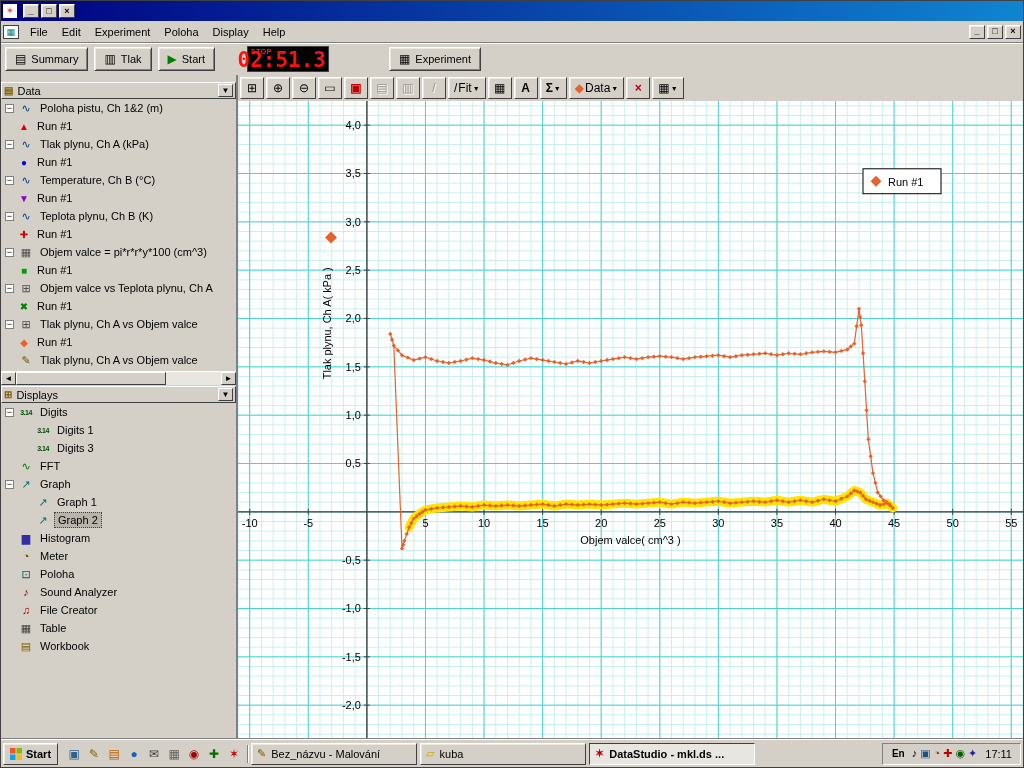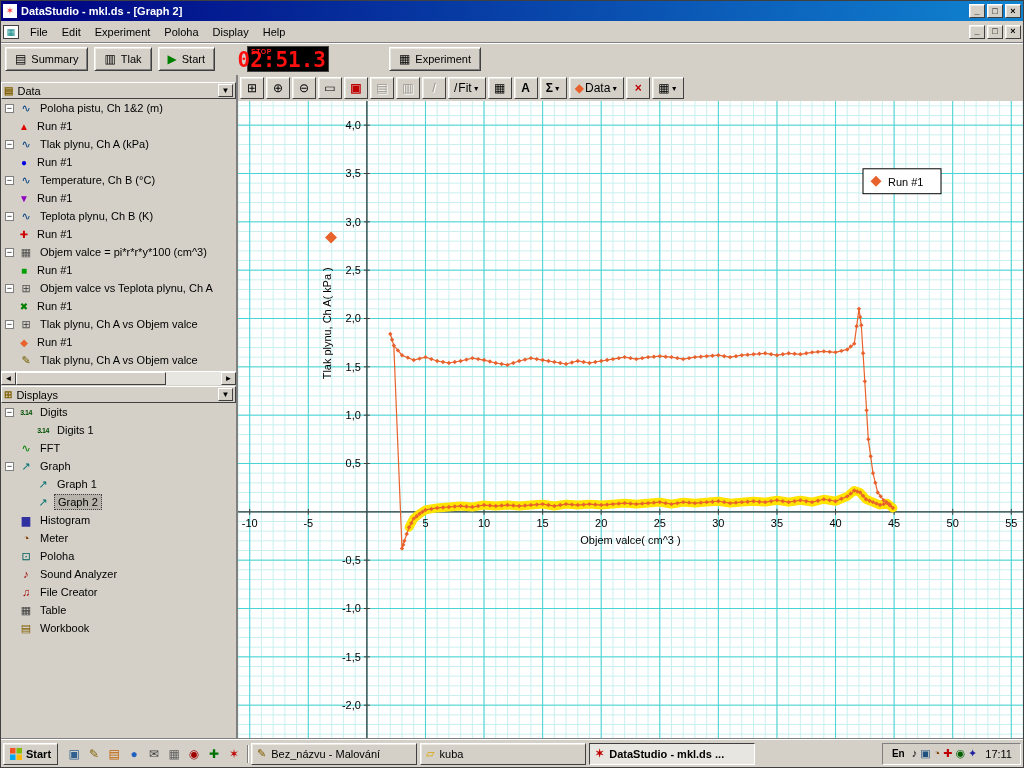--- a/index.html
+++ b/index.html
@@ -78,21 +78,20 @@
   .tray-icon { font-size:11px; }
   .clock { padding-left:4px; }
 </style>
 </head>
 <body>
 
 <div class="screen">
 
   <div class="titlebar">
     <span class="title-icon">✶</span>
-    <span class="title-text">DataStudio - mkl.ds - [Graph 2]</span>
     <button class="winbtn">_</button>
     <button class="winbtn">□</button>
     <button class="winbtn">×</button>
   </div>
 
   <div class="menubar">
     <span class="menu-doc-icon">▦</span>
     <span class="menu-item">File</span>
     <span class="menu-item">Edit</span>
     <span class="menu-item">Experiment</span>
@@ -223,20 +222,25 @@
       <div class="tree" id="displays-tree" style="flex:1;">
           <div class="tree-row">
             <span class="expander">−</span>
             <span class="tree-icon digits-glyph" style="color:#005000">3.14</span>
             <span class="tree-label">Digits</span>
           </div>
           <div class="tree-row indent1">
             <span class="expander" style="visibility:hidden;">−</span>
             <span class="tree-icon digits-glyph" style="color:#005000">3.14</span>
             <span class="tree-label">Digits 1</span>
+          </div>
+          <div class="tree-row indent1">
+            <span class="expander" style="visibility:hidden;">−</span>
+            <span class="tree-icon digits-glyph" style="color:#005000">3.14</span>
+            <span class="tree-label">Digits 3</span>
           </div>
           <div class="tree-row">
             <span class="expander" style="visibility:hidden;">−</span>
             <span class="tree-icon" style="color:#008000">∿</span>
             <span class="tree-label">FFT</span>
           </div>
           <div class="tree-row">
             <span class="expander">−</span>
             <span class="tree-icon" style="color:#007070">↗</span>
             <span class="tree-label">Graph</span>

